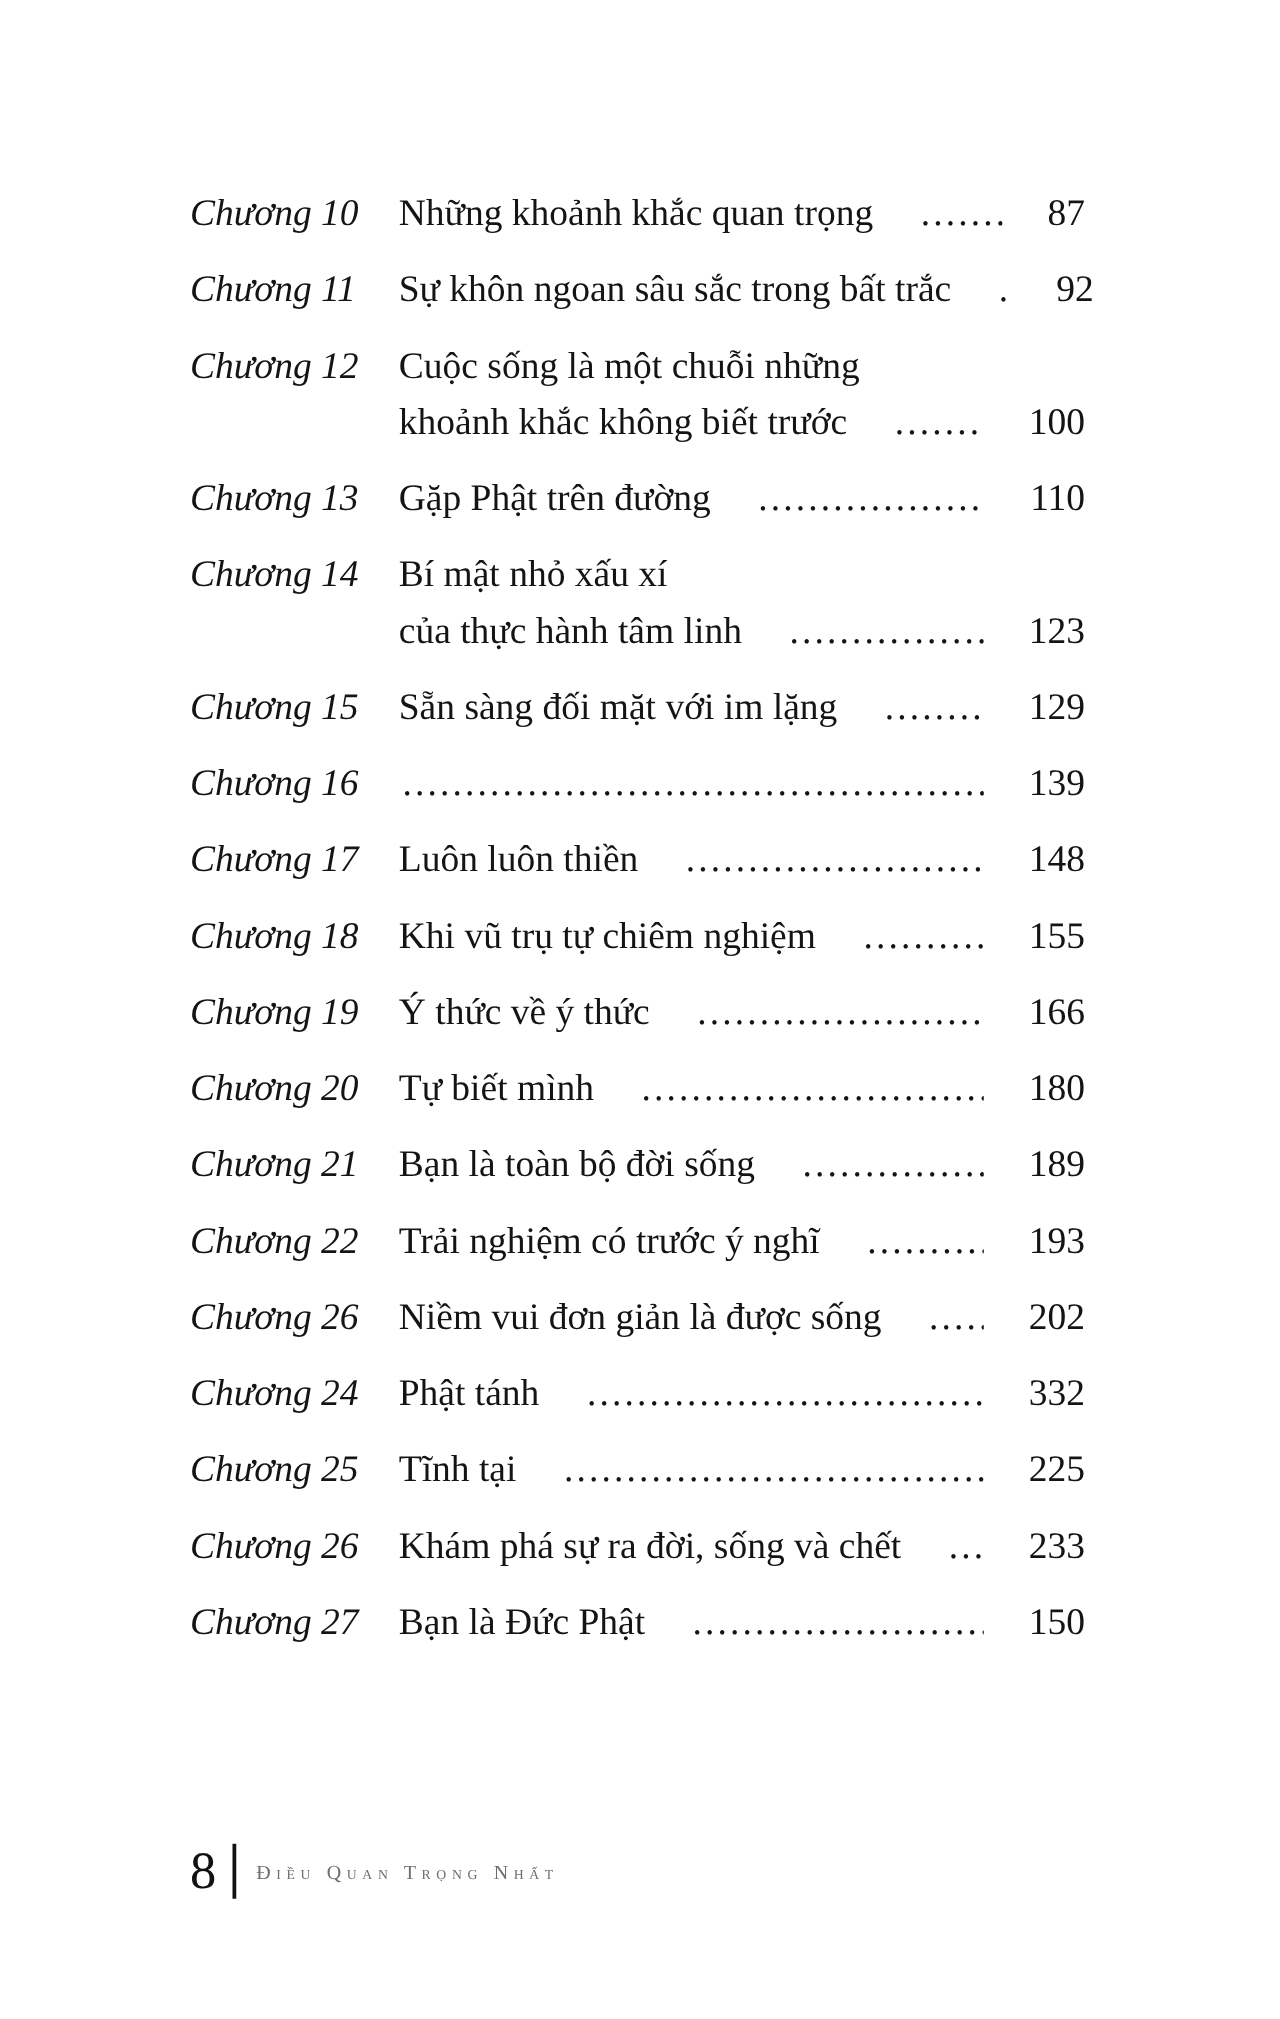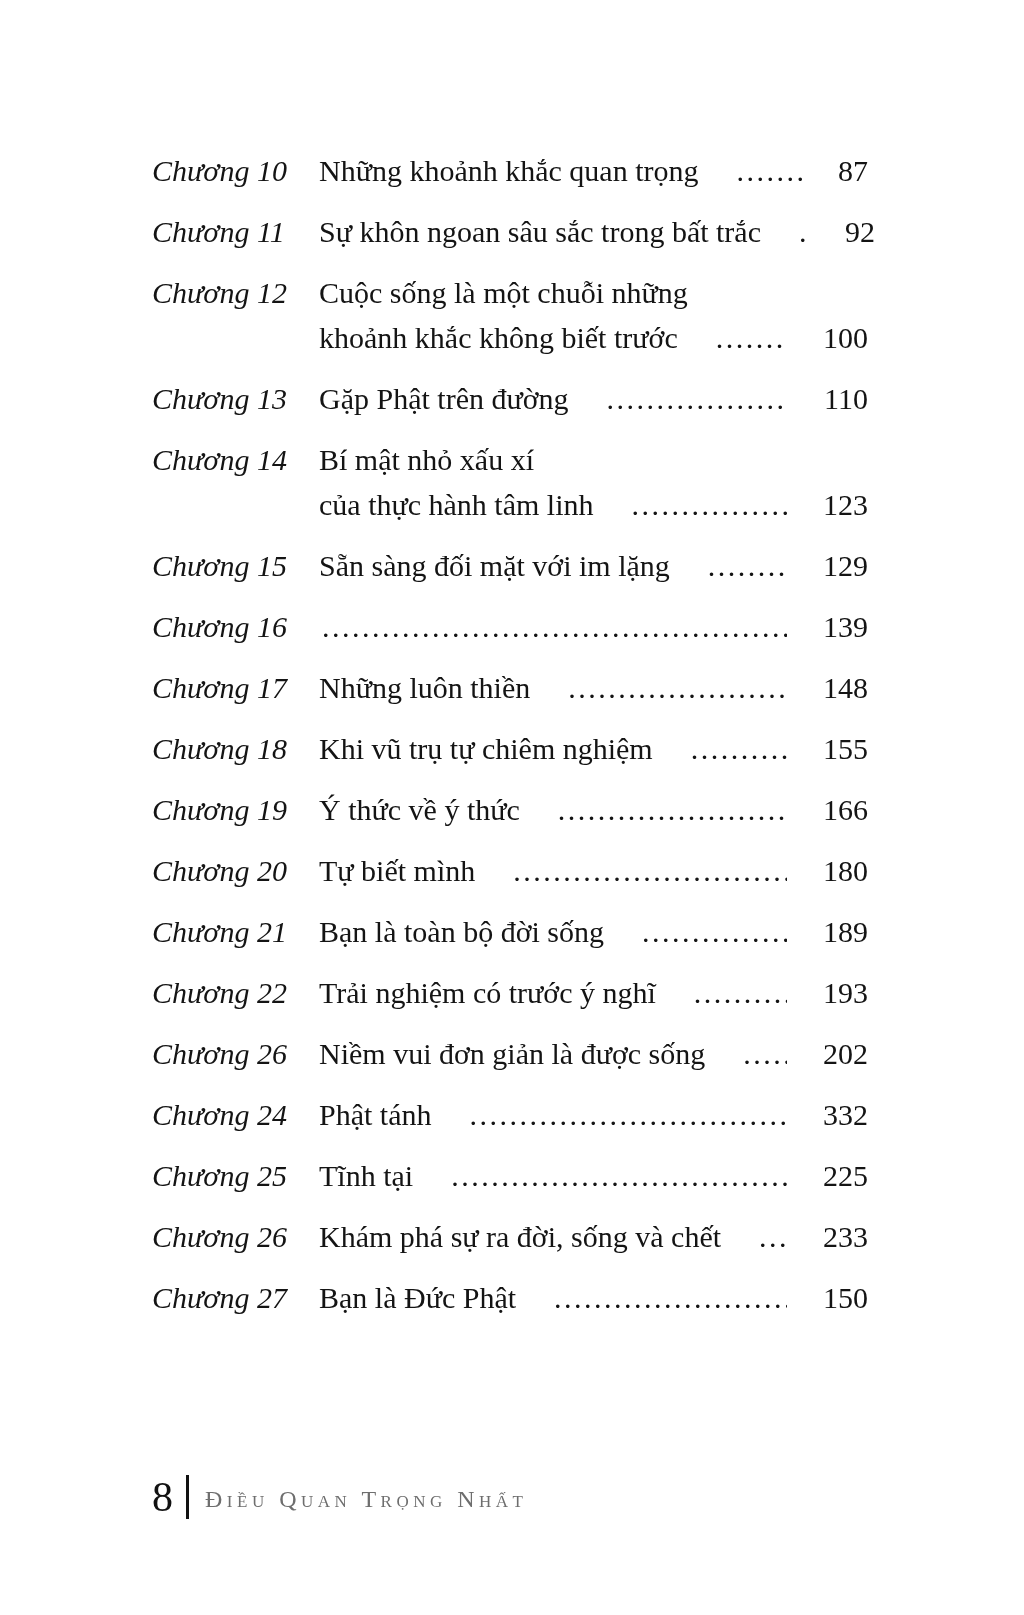--- a/index.html
+++ b/index.html
@@ -76,21 +76,21 @@
     color: #111111;
   }
   .footer-bar {
     width: 3px;
     height: 44px;
     background: #111111;
     margin: 0 16px 0 13px;
   }
   .footer-title {
     font-variant: small-caps;
-    font-size: 24px;
+    font-size: 16px;
     letter-spacing: 4.5px;
     color: #6e6e6e;
     white-space: nowrap;
     padding-top: 4px;
   }
 </style>
 </head>
 <body>
 
 <div class="toc">
@@ -174,21 +174,21 @@
         <span class="dots"></span>
         <span class="pg">139</span>
       </div>
     </div>
   </div>
 
   <div class="toc-entry">
     <div class="toc-label">Chương 17</div>
     <div class="toc-body">
       <div class="toc-line">
-        <span class="toc-text">Những luôn thiền</span>
+        <span class="toc-text">Luôn luôn thiền</span>
         <span class="dots"></span>
         <span class="pg">148</span>
       </div>
     </div>
   </div>
 
   <div class="toc-entry">
     <div class="toc-label">Chương 18</div>
     <div class="toc-body">
       <div class="toc-line">

